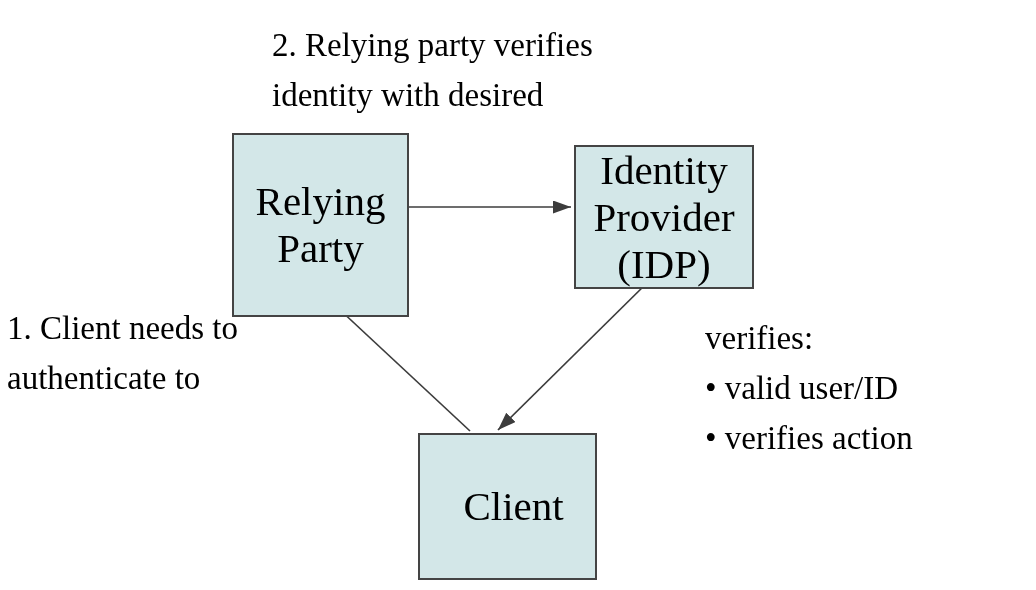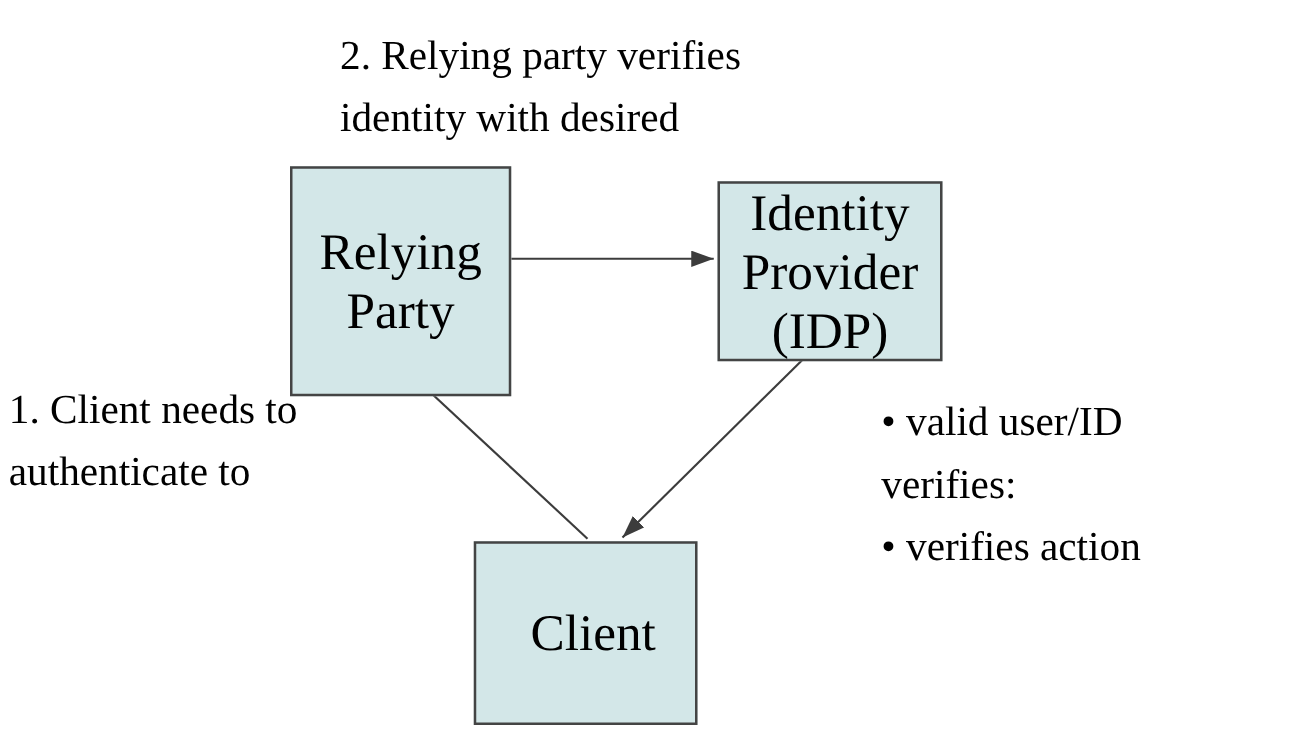--- a/index.html
+++ b/index.html
@@ -34,21 +34,21 @@
     display: flex;
     flex-direction: column;
     align-items: center;
     justify-content: center;
     text-align: center;
     font-size: 41px;
   }
   .node .nline { line-height: 47px; white-space: nowrap; }
   .node-rp  { left: 232px; top: 133px; width: 177px; height: 184px; text-align: right; }
   .node-idp { left: 574px; top: 133px; width: 180px; height: 144px; margin-top: 12px; }
-  .node-client { left: 379px; top: 433px; width: 179px; height: 147px; padding-left: 12px; }
+  .node-client { left: 418px; top: 433px; width: 179px; height: 147px; padding-left: 12px; }
   .caption {
     position: absolute;
     font-size: 33px;
     line-height: 50px;
     white-space: nowrap;
   }
   .caption-2 { left: 272px; top: 20px;  }
   .caption-1 { left: 7px;   top: 303px; }
   .caption-3 { left: 705px; top: 313px; }
 </style>
@@ -87,18 +87,18 @@
     <div>2. Relying party verifies</div>
     <div>identity with desired</div>
   </div>
 
   <div class="caption caption-1">
     <div>1. Client needs to</div>
     <div>authenticate to</div>
   </div>
 
   <div class="caption caption-3">
+    <div>verifies:</div>
     <div>• valid user/ID</div>
-    <div>verifies:</div>
     <div>• verifies action</div>
   </div>
 
 </div>
 
 </body></html>

